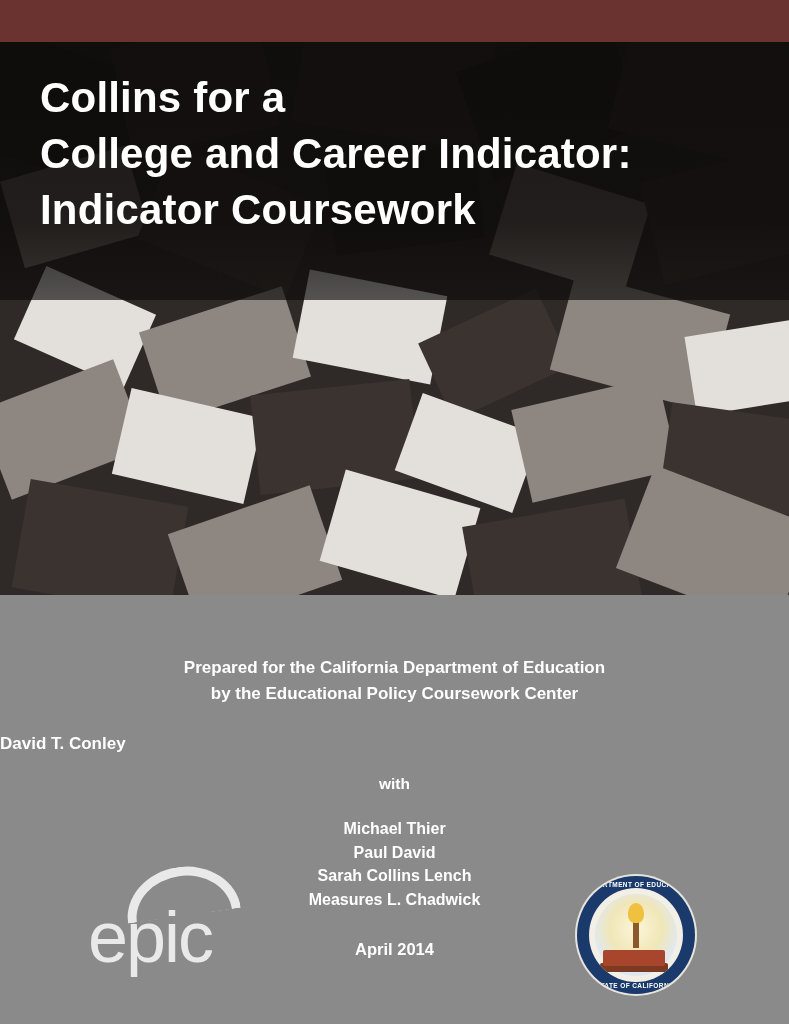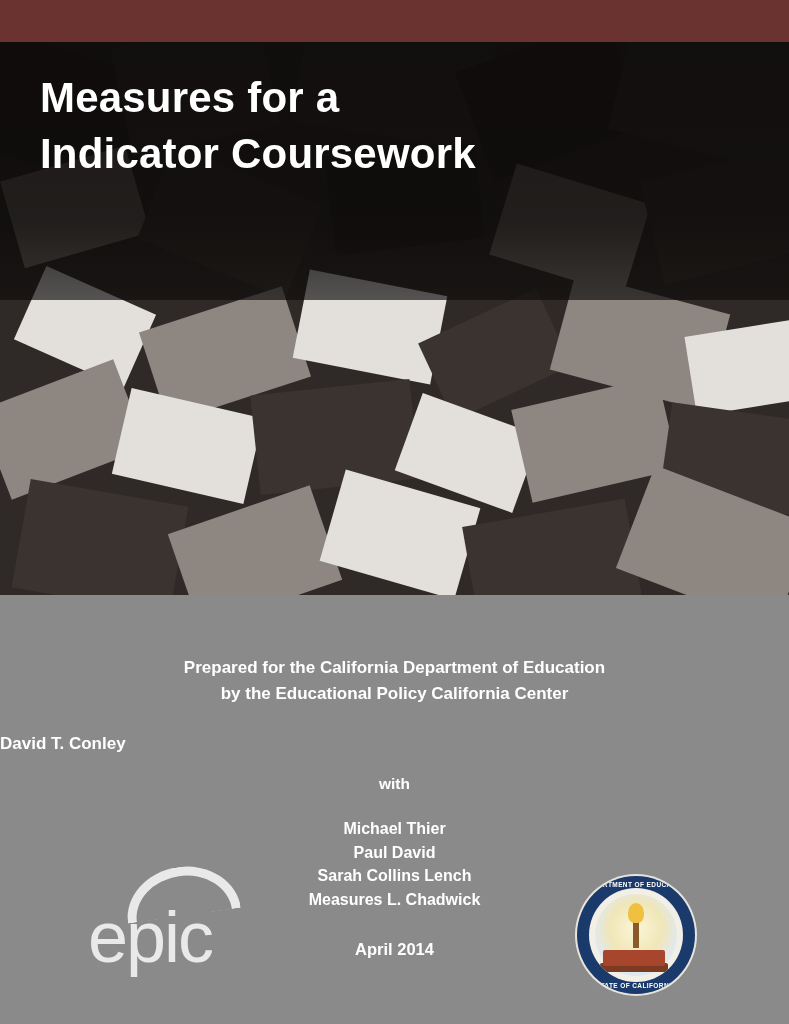--- a/index.html
+++ b/index.html
@@ -284,29 +284,30 @@
       <div class="cap mid" style="left:180px;  top:465px; width:150px; height:100px; transform:rotate(-19deg);"></div>
       <div class="cap light" style="left:330px;  top:445px; width:140px; height:95px;  transform:rotate(16deg);"></div>
       <div class="cap dark" style="left:470px;  top:470px; width:165px; height:105px; transform:rotate(-10deg);"></div>
       <div class="cap mid" style="left:630px;  top:450px; width:170px; height:110px; transform:rotate(21deg);"></div>
     </div>
   </div>
 
   <div class="title-scrim"></div>
 
   <div class="title-block">
-    <div class="title-line">Measures for a</div>
+    <div class="title-line">Collins for a</div>
+    <div class="title-line">College and Career Indicator:</div>
     <div class="title-line">Indicator Coursework</div>
   </div>
 
   <div class="lower">
 
     <div class="prepared">
       <div>Prepared for the California Department of Education</div>
-      <div>by the Educational Policy California Center</div>
+      <div>by the Educational Policy Coursework Center</div>
     </div>
 
     <div class="author">David T. Conley</div>
     <div class="with-word">with</div>
 
     <div class="contributors">
       <div>Michael Thier</div>
       <div>Paul David</div>
       <div>Sarah Collins Lench</div>
       <div>Measures L. Chadwick</div>

